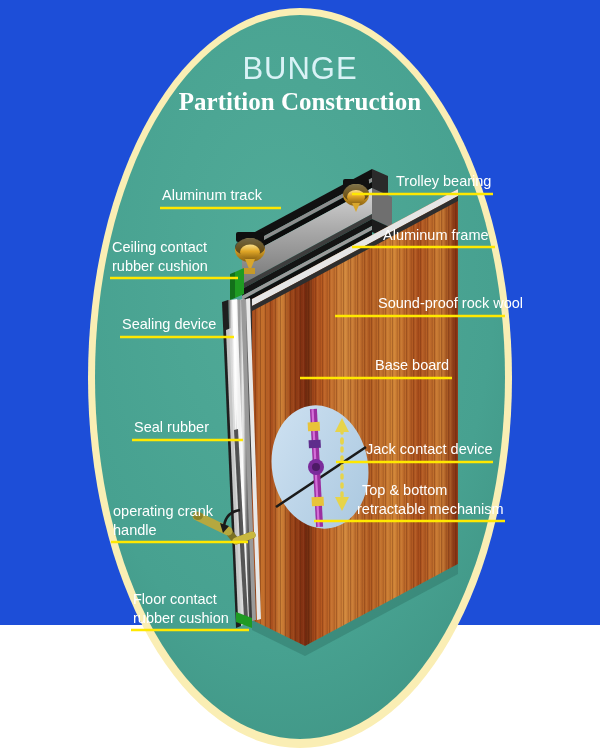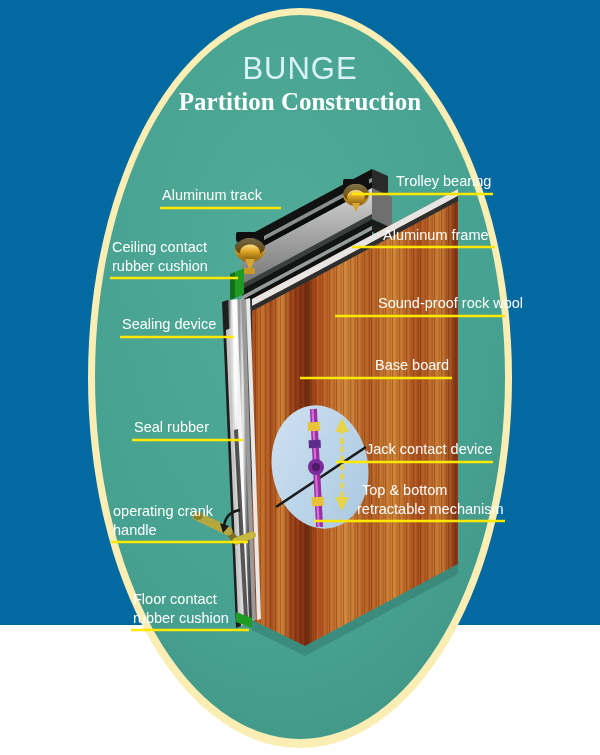--- a/index.html
+++ b/index.html
@@ -10,21 +10,21 @@
   body {
     width: 600px;
     height: 755px;
     overflow: hidden;
     font-family: "Liberation Sans", sans-serif;
   }
   #root {
     position: relative;
     width: 600px;
     height: 625px;
-    background: #0369a1;
+    background: #1d4ed8;
   }
   svg#scene {
     position: absolute;
     left: 0;
     top: 0;
     width: 600px;
     height: 755px;
     display: block;
   }
   .ttl-main {

